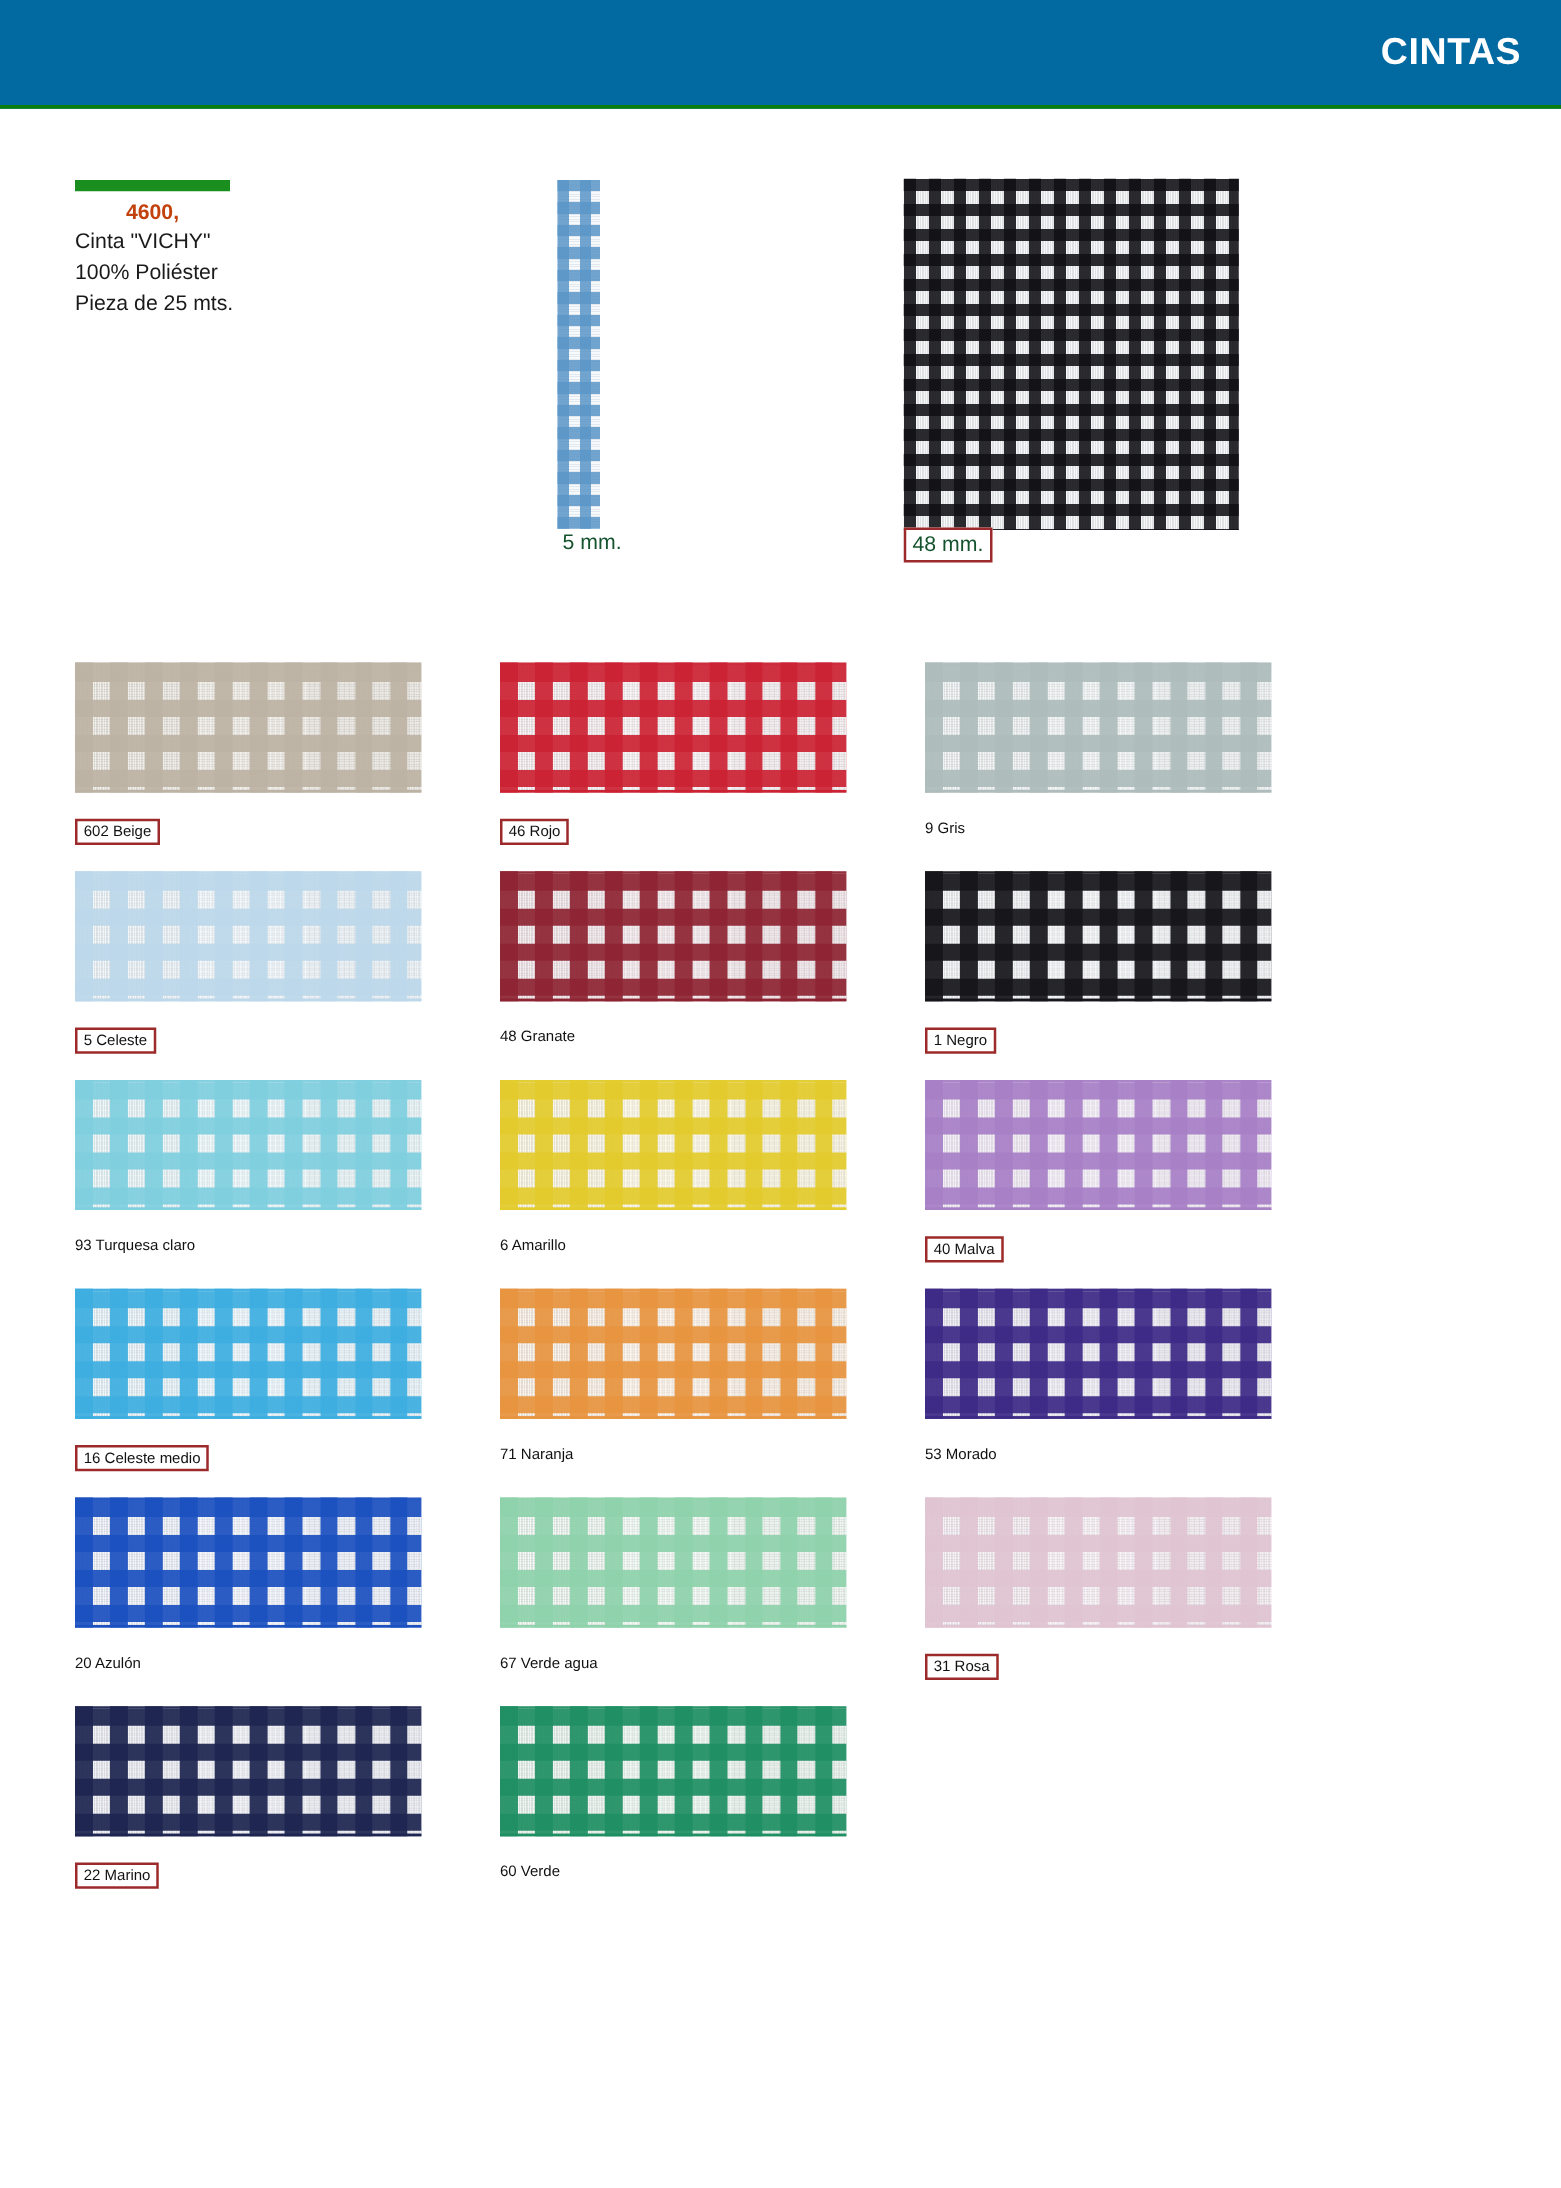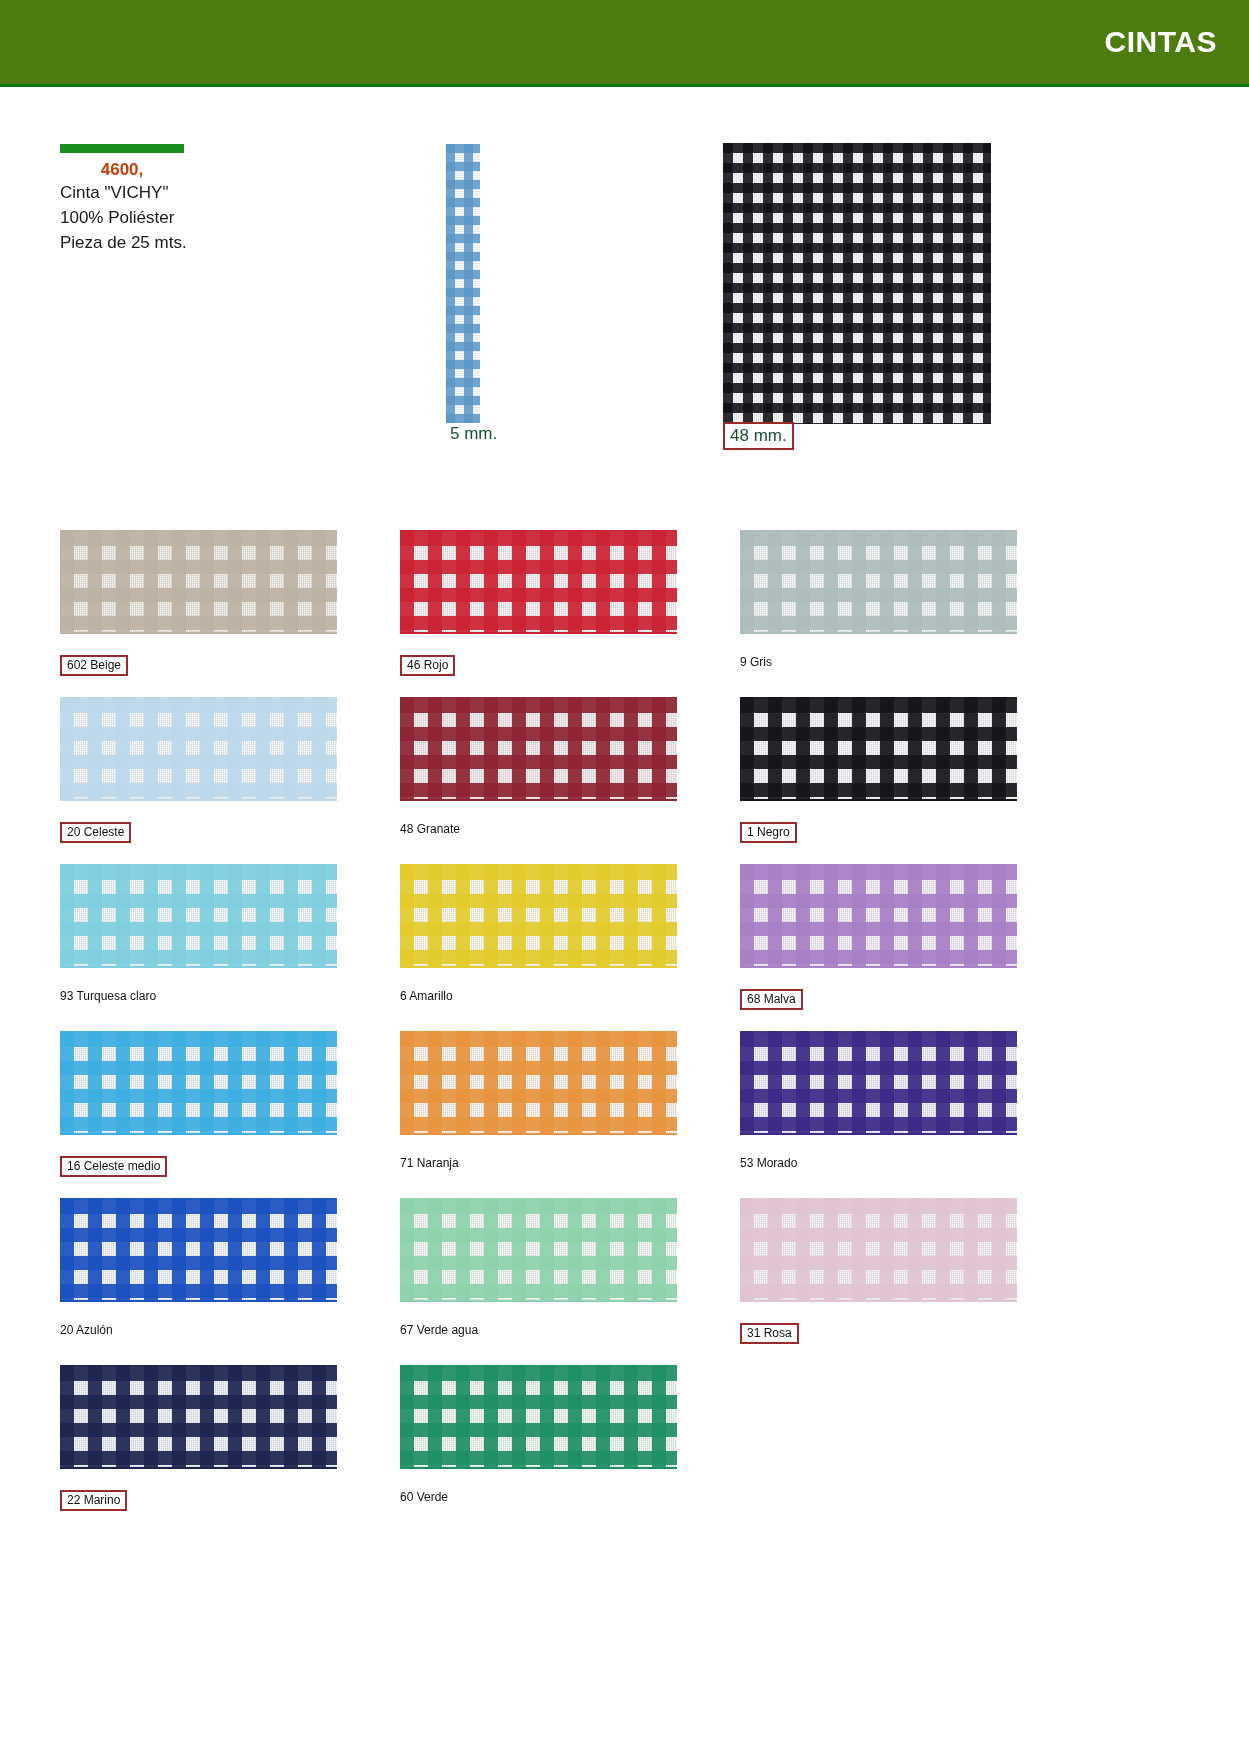--- a/index.html
+++ b/index.html
@@ -4,21 +4,21 @@
 <style>
   html,body{margin:0;padding:0;}
   body{
     width:1249px;height:1750px;background:#fff;
     font-family:"Liberation Sans", sans-serif;
     color:#1a1a1a;position:relative;overflow:hidden;
   }
   
   .header{
     position:absolute;left:0;top:0;width:1249px;height:84px;
-    background:#4d7c0f;
+    background:#0369a1;
     border-bottom:3px solid #0a7d10;
   }
   .header-title{
     position:absolute;right:32px;top:50%;transform:translateY(-50%);
     color:#ffffff;font-size:30px;font-weight:bold;letter-spacing:.5px;
   }
   
   .info-block{position:absolute;left:60px;top:144px;width:320px;}
   .info-rule{width:124px;height:9px;background:#1a8f1f;}
   .info-code{
@@ -112,21 +112,21 @@
     </div>
     <div class="cell c2">
       <div class="swatch" style="background-color: rgb(239, 243, 243); background-image: repeating-linear-gradient(rgba(174, 188, 188, 0.92) 0px, rgba(174, 188, 188, 0.92) 14px, rgba(255, 255, 255, 0) 14px, rgba(255, 255, 255, 0) 28px), repeating-linear-gradient(to right, rgba(174, 188, 188, 0.92) 0px, rgba(174, 188, 188, 0.92) 14px, rgba(255, 255, 255, 0) 14px, rgba(255, 255, 255, 0) 28px), repeating-linear-gradient(to right, rgba(255, 255, 255, 0.3) 0px, rgba(255, 255, 255, 0.3) 1px, rgba(0, 0, 0, 0.07) 1px, rgba(0, 0, 0, 0.07) 2px), repeating-linear-gradient(rgba(255, 255, 255, 0.18) 0px, rgba(255, 255, 255, 0.18) 1px, rgba(0, 0, 0, 0.05) 1px, rgba(0, 0, 0, 0.05) 2px); border-top: 2px solid rgba(174, 188, 188, 0.95); border-bottom: 2px solid rgba(174, 188, 188, 0.95);"></div>
       <div class="swatch-label">9 Gris</div>
     </div>
   </div>
 
   <div class="grid-row">
     <div class="cell c0">
       <div class="swatch" style="background-color: rgb(238, 246, 251); background-image: repeating-linear-gradient(rgba(188, 216, 234, 0.92) 0px, rgba(188, 216, 234, 0.92) 14px, rgba(255, 255, 255, 0) 14px, rgba(255, 255, 255, 0) 28px), repeating-linear-gradient(to right, rgba(188, 216, 234, 0.92) 0px, rgba(188, 216, 234, 0.92) 14px, rgba(255, 255, 255, 0) 14px, rgba(255, 255, 255, 0) 28px), repeating-linear-gradient(to right, rgba(255, 255, 255, 0.3) 0px, rgba(255, 255, 255, 0.3) 1px, rgba(0, 0, 0, 0.07) 1px, rgba(0, 0, 0, 0.07) 2px), repeating-linear-gradient(rgba(255, 255, 255, 0.18) 0px, rgba(255, 255, 255, 0.18) 1px, rgba(0, 0, 0, 0.05) 1px, rgba(0, 0, 0, 0.05) 2px); border-top: 2px solid rgba(188, 216, 234, 0.95); border-bottom: 2px solid rgba(188, 216, 234, 0.95);"></div>
-      <div class="swatch-label" style="border: 2px solid rgb(156, 42, 42); padding: 1px 5px 2px;">20 Celeste</div>
+      <div class="swatch-label" style="border: 2px solid rgb(156, 42, 42); padding: 1px 5px 2px;">5 Celeste</div>
     </div>
     <div class="cell c1">
       <div class="swatch" style="background-color: rgb(242, 231, 234); background-image: repeating-linear-gradient(rgba(142, 36, 51, 0.92) 0px, rgba(142, 36, 51, 0.92) 14px, rgba(255, 255, 255, 0) 14px, rgba(255, 255, 255, 0) 28px), repeating-linear-gradient(to right, rgba(142, 36, 51, 0.92) 0px, rgba(142, 36, 51, 0.92) 14px, rgba(255, 255, 255, 0) 14px, rgba(255, 255, 255, 0) 28px), repeating-linear-gradient(to right, rgba(255, 255, 255, 0.3) 0px, rgba(255, 255, 255, 0.3) 1px, rgba(0, 0, 0, 0.07) 1px, rgba(0, 0, 0, 0.07) 2px), repeating-linear-gradient(rgba(255, 255, 255, 0.18) 0px, rgba(255, 255, 255, 0.18) 1px, rgba(0, 0, 0, 0.05) 1px, rgba(0, 0, 0, 0.05) 2px); border-top: 2px solid rgba(142, 36, 51, 0.95); border-bottom: 2px solid rgba(142, 36, 51, 0.95);"></div>
       <div class="swatch-label">48 Granate</div>
     </div>
     <div class="cell c2">
       <div class="swatch" style="background-color: rgb(242, 244, 246); background-image: repeating-linear-gradient(rgba(21, 21, 26, 0.92) 0px, rgba(21, 21, 26, 0.92) 14px, rgba(255, 255, 255, 0) 14px, rgba(255, 255, 255, 0) 28px), repeating-linear-gradient(to right, rgba(21, 21, 26, 0.92) 0px, rgba(21, 21, 26, 0.92) 14px, rgba(255, 255, 255, 0) 14px, rgba(255, 255, 255, 0) 28px), repeating-linear-gradient(to right, rgba(255, 255, 255, 0.3) 0px, rgba(255, 255, 255, 0.3) 1px, rgba(0, 0, 0, 0.07) 1px, rgba(0, 0, 0, 0.07) 2px), repeating-linear-gradient(rgba(255, 255, 255, 0.18) 0px, rgba(255, 255, 255, 0.18) 1px, rgba(0, 0, 0, 0.05) 1px, rgba(0, 0, 0, 0.05) 2px); border-top: 2px solid rgba(21, 21, 26, 0.95); border-bottom: 2px solid rgba(21, 21, 26, 0.95);"></div>
       <div class="swatch-label" style="border: 2px solid rgb(156, 42, 42); padding: 1px 5px 2px;">1 Negro</div>
     </div>
   </div>
@@ -135,21 +135,21 @@
     <div class="cell c0">
       <div class="swatch" style="background-color: rgb(234, 248, 251); background-image: repeating-linear-gradient(rgba(127, 207, 223, 0.92) 0px, rgba(127, 207, 223, 0.92) 14px, rgba(255, 255, 255, 0) 14px, rgba(255, 255, 255, 0) 28px), repeating-linear-gradient(to right, rgba(127, 207, 223, 0.92) 0px, rgba(127, 207, 223, 0.92) 14px, rgba(255, 255, 255, 0) 14px, rgba(255, 255, 255, 0) 28px), repeating-linear-gradient(to right, rgba(255, 255, 255, 0.3) 0px, rgba(255, 255, 255, 0.3) 1px, rgba(0, 0, 0, 0.07) 1px, rgba(0, 0, 0, 0.07) 2px), repeating-linear-gradient(rgba(255, 255, 255, 0.18) 0px, rgba(255, 255, 255, 0.18) 1px, rgba(0, 0, 0, 0.05) 1px, rgba(0, 0, 0, 0.05) 2px); border-top: 2px solid rgba(127, 207, 223, 0.95); border-bottom: 2px solid rgba(127, 207, 223, 0.95);"></div>
       <div class="swatch-label">93 Turquesa claro</div>
     </div>
     <div class="cell c1">
       <div class="swatch" style="background-color: rgb(252, 248, 227); background-image: repeating-linear-gradient(rgba(227, 203, 44, 0.92) 0px, rgba(227, 203, 44, 0.92) 14px, rgba(255, 255, 255, 0) 14px, rgba(255, 255, 255, 0) 28px), repeating-linear-gradient(to right, rgba(227, 203, 44, 0.92) 0px, rgba(227, 203, 44, 0.92) 14px, rgba(255, 255, 255, 0) 14px, rgba(255, 255, 255, 0) 28px), repeating-linear-gradient(to right, rgba(255, 255, 255, 0.3) 0px, rgba(255, 255, 255, 0.3) 1px, rgba(0, 0, 0, 0.07) 1px, rgba(0, 0, 0, 0.07) 2px), repeating-linear-gradient(rgba(255, 255, 255, 0.18) 0px, rgba(255, 255, 255, 0.18) 1px, rgba(0, 0, 0, 0.05) 1px, rgba(0, 0, 0, 0.05) 2px); border-top: 2px solid rgba(227, 203, 44, 0.95); border-bottom: 2px solid rgba(227, 203, 44, 0.95);"></div>
       <div class="swatch-label">6 Amarillo</div>
     </div>
     <div class="cell c2">
       <div class="swatch" style="background-color: rgb(243, 236, 248); background-image: repeating-linear-gradient(rgba(167, 127, 198, 0.92) 0px, rgba(167, 127, 198, 0.92) 14px, rgba(255, 255, 255, 0) 14px, rgba(255, 255, 255, 0) 28px), repeating-linear-gradient(to right, rgba(167, 127, 198, 0.92) 0px, rgba(167, 127, 198, 0.92) 14px, rgba(255, 255, 255, 0) 14px, rgba(255, 255, 255, 0) 28px), repeating-linear-gradient(to right, rgba(255, 255, 255, 0.3) 0px, rgba(255, 255, 255, 0.3) 1px, rgba(0, 0, 0, 0.07) 1px, rgba(0, 0, 0, 0.07) 2px), repeating-linear-gradient(rgba(255, 255, 255, 0.18) 0px, rgba(255, 255, 255, 0.18) 1px, rgba(0, 0, 0, 0.05) 1px, rgba(0, 0, 0, 0.05) 2px); border-top: 2px solid rgba(167, 127, 198, 0.95); border-bottom: 2px solid rgba(167, 127, 198, 0.95);"></div>
-      <div class="swatch-label" style="border: 2px solid rgb(156, 42, 42); padding: 1px 5px 2px;">68 Malva</div>
+      <div class="swatch-label" style="border: 2px solid rgb(156, 42, 42); padding: 1px 5px 2px;">40 Malva</div>
     </div>
   </div>
 
   <div class="grid-row">
     <div class="cell c0">
       <div class="swatch" style="background-color: rgb(233, 246, 252); background-image: repeating-linear-gradient(rgba(61, 174, 224, 0.92) 0px, rgba(61, 174, 224, 0.92) 14px, rgba(255, 255, 255, 0) 14px, rgba(255, 255, 255, 0) 28px), repeating-linear-gradient(to right, rgba(61, 174, 224, 0.92) 0px, rgba(61, 174, 224, 0.92) 14px, rgba(255, 255, 255, 0) 14px, rgba(255, 255, 255, 0) 28px), repeating-linear-gradient(to right, rgba(255, 255, 255, 0.3) 0px, rgba(255, 255, 255, 0.3) 1px, rgba(0, 0, 0, 0.07) 1px, rgba(0, 0, 0, 0.07) 2px), repeating-linear-gradient(rgba(255, 255, 255, 0.18) 0px, rgba(255, 255, 255, 0.18) 1px, rgba(0, 0, 0, 0.05) 1px, rgba(0, 0, 0, 0.05) 2px); border-top: 2px solid rgba(61, 174, 224, 0.95); border-bottom: 2px solid rgba(61, 174, 224, 0.95);"></div>
       <div class="swatch-label" style="border: 2px solid rgb(156, 42, 42); padding: 1px 5px 2px;">16 Celeste medio</div>
     </div>
     <div class="cell c1">
       <div class="swatch" style="background-color: rgb(251, 241, 230); background-image: repeating-linear-gradient(rgba(232, 148, 63, 0.92) 0px, rgba(232, 148, 63, 0.92) 14px, rgba(255, 255, 255, 0) 14px, rgba(255, 255, 255, 0) 28px), repeating-linear-gradient(to right, rgba(232, 148, 63, 0.92) 0px, rgba(232, 148, 63, 0.92) 14px, rgba(255, 255, 255, 0) 14px, rgba(255, 255, 255, 0) 28px), repeating-linear-gradient(to right, rgba(255, 255, 255, 0.3) 0px, rgba(255, 255, 255, 0.3) 1px, rgba(0, 0, 0, 0.07) 1px, rgba(0, 0, 0, 0.07) 2px), repeating-linear-gradient(rgba(255, 255, 255, 0.18) 0px, rgba(255, 255, 255, 0.18) 1px, rgba(0, 0, 0, 0.05) 1px, rgba(0, 0, 0, 0.05) 2px); border-top: 2px solid rgba(232, 148, 63, 0.95); border-bottom: 2px solid rgba(232, 148, 63, 0.95);"></div>

